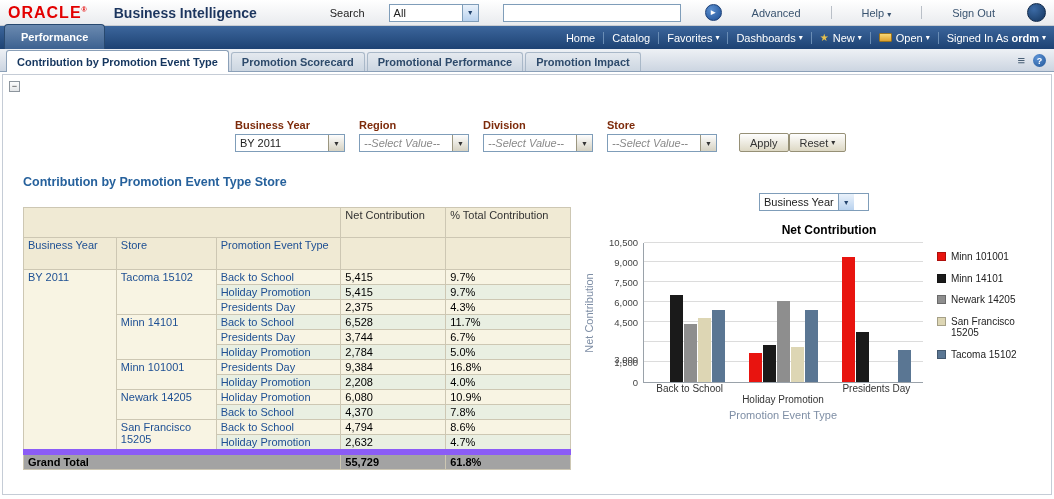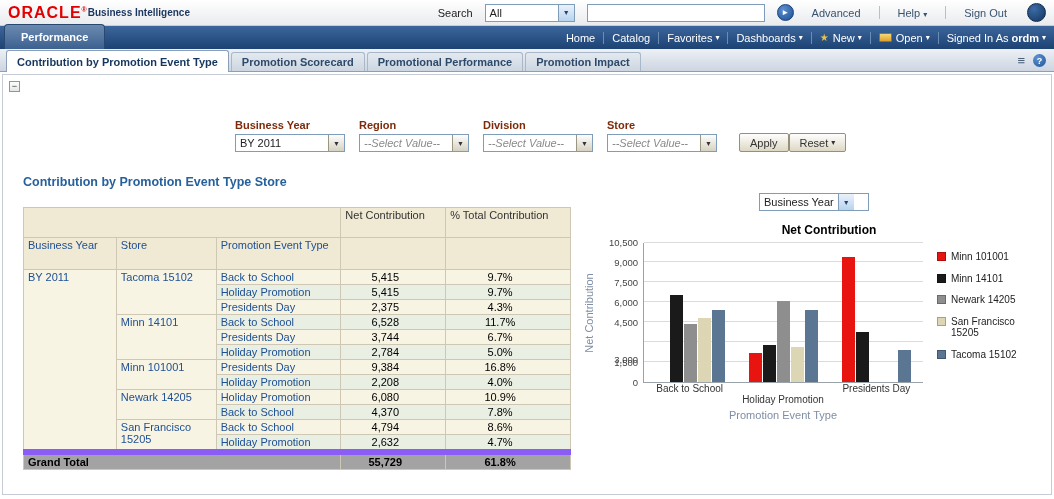--- a/index.html
+++ b/index.html
@@ -3,22 +3,22 @@
 <meta charset="utf-8">
 <style>
   * { box-sizing: border-box; margin: 0; padding: 0; }
   html,body { width:1054px; height:499px; overflow:hidden; }
   body { font-family:"Liberation Sans","DejaVu Sans",sans-serif; font-size:11px; color:#222; background:#fff; }
 
   
   .branding { height:26px; display:flex; align-items:center; padding:0 8px; background:linear-gradient(#ffffff,#e9ebee); border-bottom:1px solid #c9cdd2; }
   .logo { color:#e30000; font-weight:bold; font-size:16px; letter-spacing:1px; }
   .logo sup { font-size:7px; vertical-align:super; }
-  .product { color:#1c355e; font-weight:bold; font-size:10px; }
-  .search-area { margin-left:auto; display:flex; align-items:center; gap:12px; }
+  .product { color:#1c355e; font-weight:bold; font-size:14px; margin-left:26px; }
+  .search-area { margin-left:auto; display:flex; align-items:center; gap:24px; }
   .combo { display:flex; align-items:stretch; height:18px; border:1px solid #7f9db9; background:#fff; }
   .combo .val { padding:2px 4px; min-width:72px; white-space:nowrap; }
   .combo .dd { width:16px; display:flex; align-items:center; justify-content:center; background:linear-gradient(#eaf2fb,#b9d2ee); border-left:1px solid #7f9db9; font-size:7px; color:#23446e; }
   .search-input { width:178px; height:18px; border:1px solid #7f9db9; font-size:11px; padding:0 3px; }
   .go-btn { width:17px; height:17px; border-radius:50%; background:radial-gradient(circle at 35% 30%,#5b8fd0,#1d4e93); color:#fff; font-size:8px; display:flex; align-items:center; justify-content:center; border:1px solid #1a3f77; cursor:pointer; }
   .top-link { color:#39536f; padding:0 6px; white-space:nowrap; cursor:pointer; }
   .vsep { width:1px; height:13px; background:#b9bfc7; }
   .caret { font-size:8px; margin-left:3px; }
   .orb { width:19px; height:19px; border-radius:50%; background:radial-gradient(circle at 35% 30%,#3c6ba6,#14355e); border:1px solid #10294a; margin-left:2px; }
 
@@ -61,21 +61,21 @@
   
   .pivot { position:absolute; top:132px; left:20px; width:548px; border-collapse:collapse; font-size:11px; border:1px solid #b9b29a; }
   .pivot td, .pivot th { border:1px solid #cdc7b3; padding:1px 4px; text-align:left; vertical-align:top; font-weight:normal; }
   .pivot .corner, .pivot .mempty { background:#f0ead4; }
   .pivot .mhead { background:#f0ead4; color:#333; height:30px; }
   .pivot .dhead { background:#f0ead4; color:#1d4f93; height:32px; }
   tr.r-odd td { background:#f8f4e3; }
   tr.r-even td { background:#e9efe2; }
   td.dimcell { color:#1d4f93; cursor:pointer; }
   td.ycell, td.scell { background:#f8f4e3 !important; }
-  td.num { text-align:center; padding-right:20px; color:#000; }
+  td.num { text-align:left; padding-right:20px; color:#000; }
   tr.gt-row td { background:#a3a3a3; font-weight:bold; border-top:6px solid #8b5cf6; color:#000; }
 
   
   .chart-panel { position:absolute; top:118px; left:578px; width:470px; }
   .view-row { height:20px; }
   .chart-combo { margin-left:178px; width:110px; height:18px; }
   .chart-title { margin:10px 0 6px 62px; width:372px; text-align:center; font-weight:bold; font-size:12px; color:#000; }
   .chart-body { display:flex; align-items:flex-start; }
   .ylabel-wrap { width:16px; height:140px; position:relative; }
   .ylabel-wrap span { position:absolute; left:-38px; top:64px; transform:rotate(-90deg); transform-origin:center; width:92px; text-align:center; color:#7e8ea5; font-size:11px; white-space:nowrap; display:block; }

